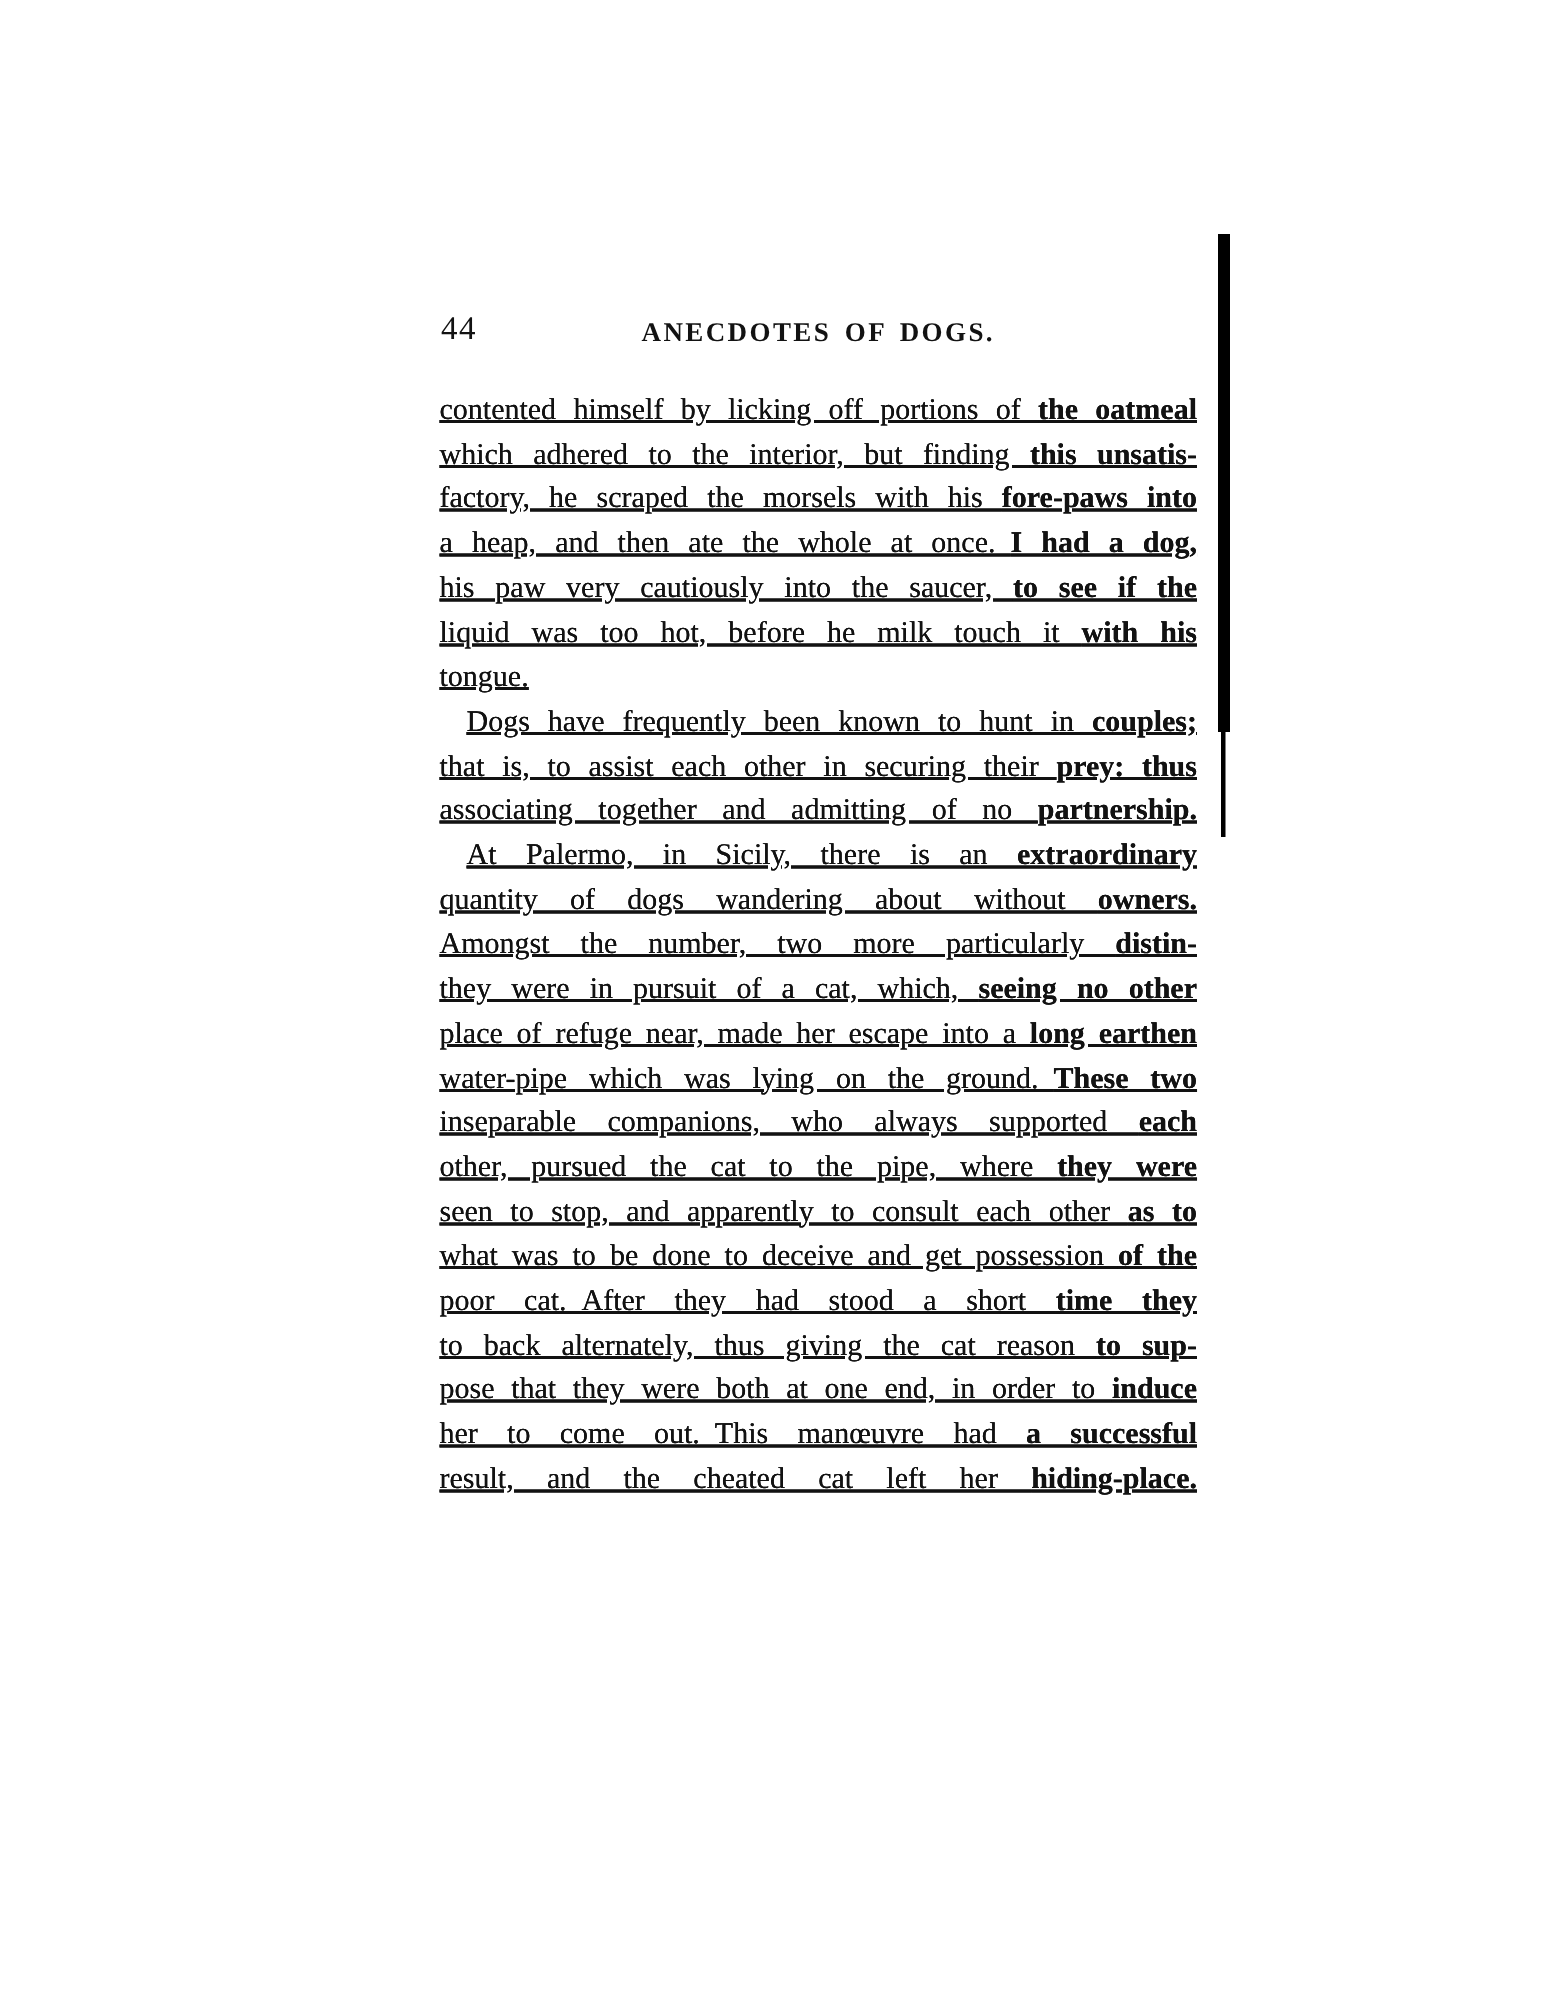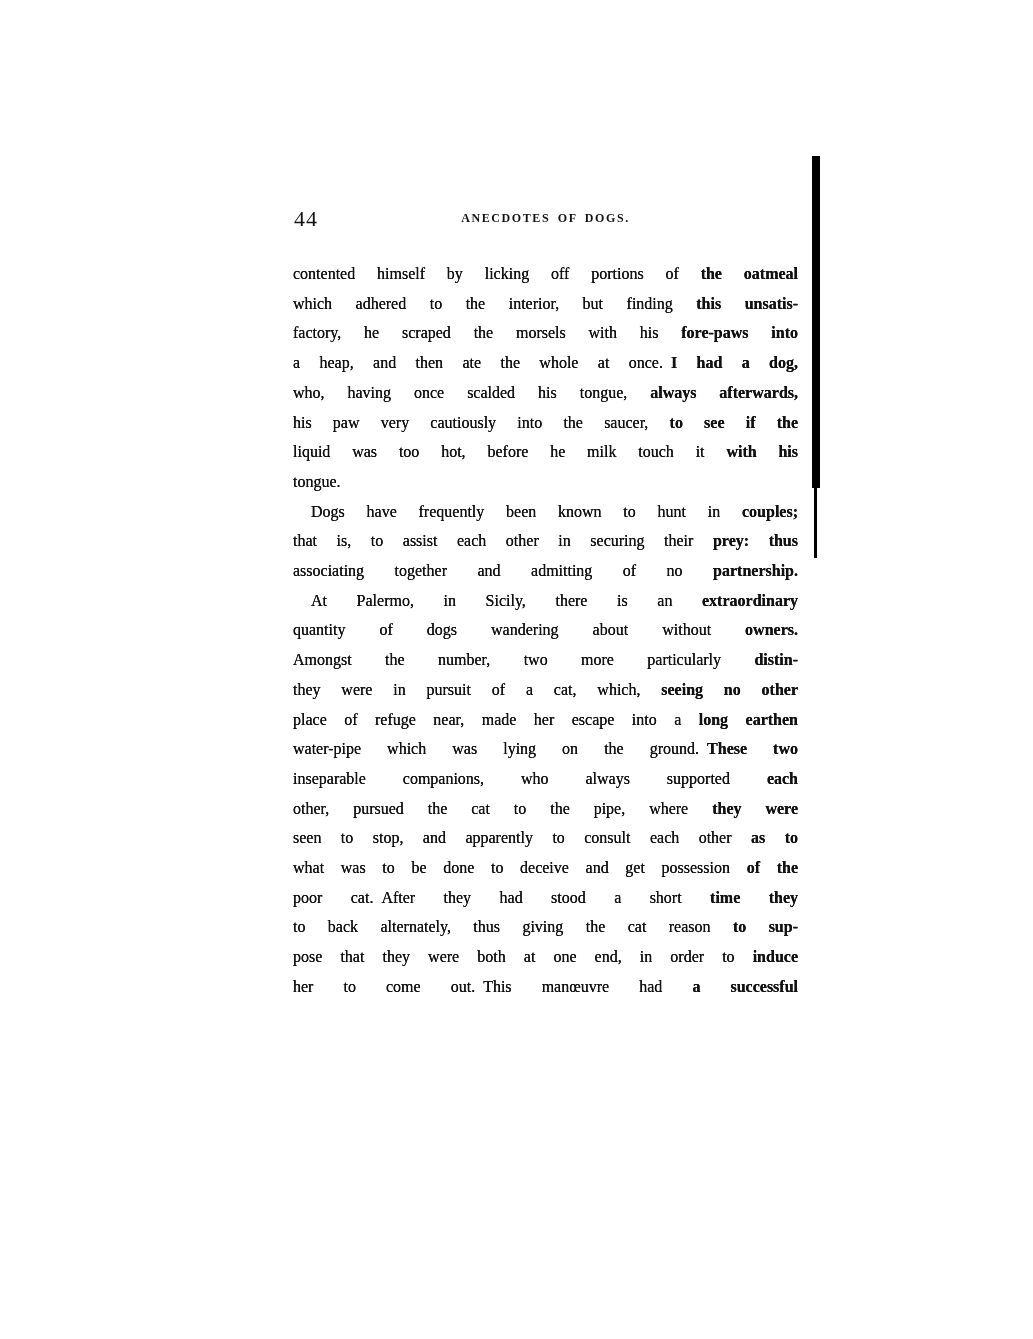--- a/index.html
+++ b/index.html
@@ -31,33 +31,34 @@
     font-size: 22px;
     letter-spacing: 1px;
   }
   .running-title {
     position: absolute;
     left: 0;
     right: 0;
     top: 5px;
     text-align: center;
     font-weight: bold;
-    font-size: 12px;
+    font-size: 18px;
     letter-spacing: 1.6px;
     word-spacing: 3px;
   }
   
   .textblock {
     position: absolute;
     left: 293px;
     top: 259px;
     width: 505px;
-    font-size: 16px;
+    font-size: 20px;
     line-height: 29.7px;
     text-shadow: 0 0 0.4px #000;
+    text-decoration: underline;
   }
   .line {
     text-align: justify;
     text-align-last: justify;
     -moz-text-align-last: justify;
     white-space: normal;
   }
   .line.pe {             
     text-align-last: left;
     -moz-text-align-last: left;
@@ -97,21 +98,20 @@
     <span class="pagenum">44</span>
     <span class="running-title">ANECDOTES OF DOGS.</span>
   </div>
 
   <div class="textblock">
 
     <div class="line"><span>contented himself by licking off portions of </span><span class="b">the oatmeal</span></div>
     <div class="line"><span>which adhered to the interior, but finding </span><span class="b">this unsatis-</span></div>
     <div class="line"><span>factory, he scraped the morsels with his </span><span class="b">fore-paws into</span></div>
     <div class="line"><span>a heap, and then ate the whole at once. </span><span class="b">I had a dog,</span></div>
-    <div class="line"><span>who, having once scalded his tongue, </span><span class="b">always afterwards,</span></div>
     <div class="line"><span>his paw very cautiously into the saucer, </span><span class="b">to see if the</span></div>
     <div class="line"><span>liquid was too hot, before he milk touch it </span><span class="b">with his</span></div>
     <div class="line pe"><span>tongue.</span></div>
 
     <div class="line ind"><span>Dogs have frequently been known to hunt in </span><span class="b">couples;</span></div>
     <div class="line"><span>that is, to assist each other in securing their </span><span class="b">prey: thus</span></div>
     <div class="line"><span>associating together and admitting of no </span><span class="b">partnership.</span></div>
 
     <div class="line ind"><span>At Palermo, in Sicily, there is an </span><span class="b">extraordinary</span></div>
     <div class="line"><span>quantity of dogs wandering about without </span><span class="b">owners.</span></div>

